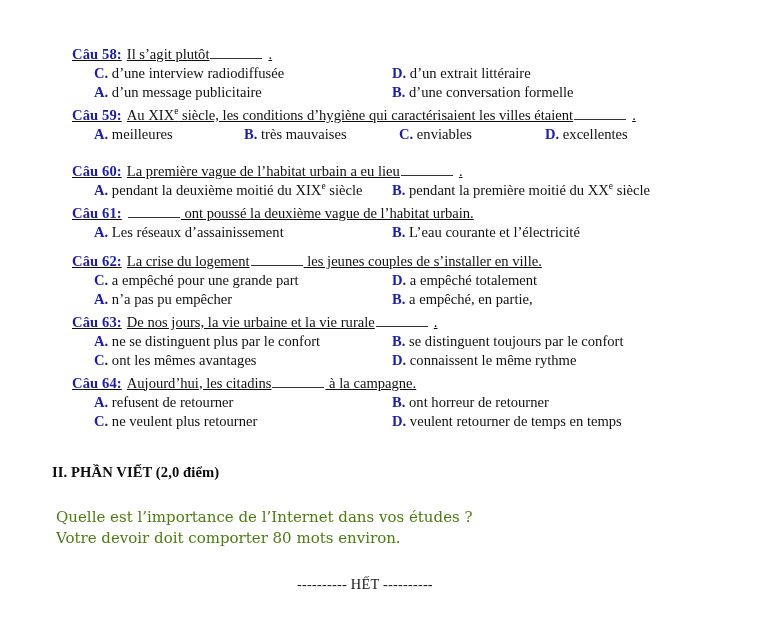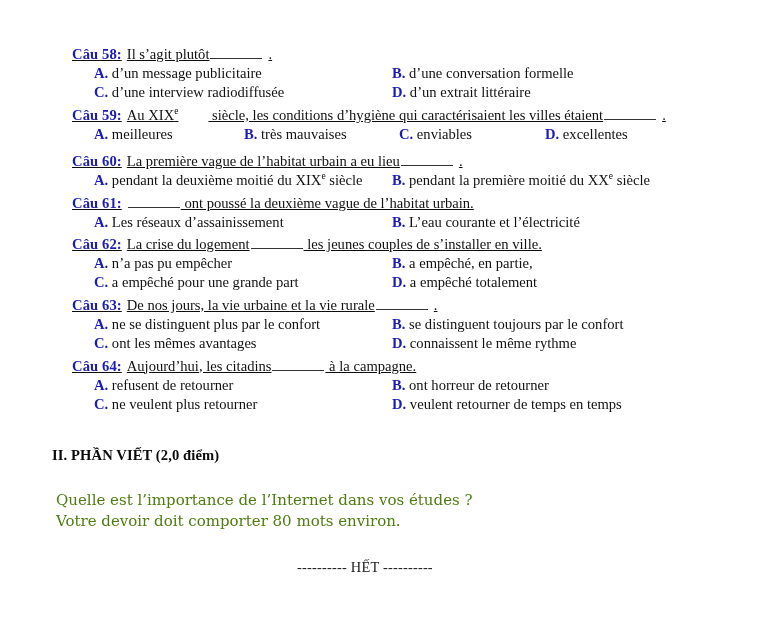--- a/index.html
+++ b/index.html
@@ -115,40 +115,40 @@
 <body>
 
 <div class="page">
 
   <div class="qblock" style="margin-top:45px;">
     <div class="stem">
       <span class="qlabel">Câu 58:</span><span class="stem-text">Il s’agit plutôt</span><span class="blank" style="width:52px;"></span><span class="stem-text">.</span>
     </div>
     <div class="opts cols2">
       <div class="orow">
+        <span class="opt c1"><span class="olet">C.</span> <span class="otext">d’une interview radiodiffusée</span></span><span class="opt c2"><span class="olet">D.</span> <span class="otext">d’un extrait littéraire</span></span>
+      </div>
+      <div class="orow">
         <span class="opt c1"><span class="olet">A.</span> <span class="otext">d’un message publicitaire</span></span><span class="opt c2"><span class="olet">B.</span> <span class="otext">d’une conversation formelle</span></span>
       </div>
-      <div class="orow">
-        <span class="opt c1"><span class="olet">C.</span> <span class="otext">d’une interview radiodiffusée</span></span><span class="opt c2"><span class="olet">D.</span> <span class="otext">d’un extrait littéraire</span></span>
-      </div>
-    </div>
-  </div>
-
-  <div class="qblock" style="margin-top:3px;">
-    <div class="stem">
-      <span class="qlabel">Câu 59:</span><span class="stem-text">Au XIX</span><span class="sup">e</span><span class="stem-text" style="padding-left:0;margin-left:30px;"> siècle, les conditions d’hygiène qui caractérisaient les villes étaient</span><span class="blank" style="width:52px;"></span><span class="stem-text">.</span>
+    </div>
+  </div>
+
+  <div class="qblock" style="margin-top:3px;">
+    <div class="stem">
+      <span class="qlabel">Câu 59:</span><span class="stem-text">Au XIX</span><span class="sup">e</span><span class="stem-text" style="padding-left:0;"> siècle, les conditions d’hygiène qui caractérisaient les villes étaient</span><span class="blank" style="width:52px;"></span><span class="stem-text">.</span>
     </div>
     <div class="opts cols4">
       <div class="orow">
         <span class="opt c1"><span class="olet">A.</span> <span class="otext">meilleures</span></span><span class="opt c2"><span class="olet">B.</span> <span class="otext">très mauvaises</span></span><span class="opt c3"><span class="olet">C.</span> <span class="otext">enviables</span></span><span class="opt c4"><span class="olet">D.</span> <span class="otext">excellentes</span></span>
       </div>
     </div>
   </div>
 
-  <div class="qblock" style="margin-top:8px;">
+  <div class="qblock" style="margin-top:18px;">
     <div class="stem">
       <span class="qlabel">Câu 60:</span><span class="stem-text">La première vague de l’habitat urbain a eu lieu</span><span class="blank" style="width:52px;"></span><span class="stem-text">.</span>
     </div>
     <div class="opts cols2-wide">
       <div class="orow">
         <span class="opt c1"><span class="olet">A.</span> <span class="otext">pendant la deuxième moitié du XIX</span><span class="sup">e</span><span class="otext"> siècle</span></span><span class="opt c2"><span class="olet">B.</span> <span class="otext">pendant la première moitié du XX</span><span class="sup">e</span><span class="otext"> siècle</span></span>
       </div>
     </div>
   </div>
 
@@ -156,30 +156,30 @@
     <div class="stem">
       <span class="qlabel">Câu 61:</span><span class="stem-text"></span><span class="blank" style="width:52px;"></span><span class="stem-text" style="padding-left:0;"> ont poussé la deuxième vague de l’habitat urbain.</span>
     </div>
     <div class="opts cols2">
       <div class="orow">
         <span class="opt c1"><span class="olet">A.</span> <span class="otext">Les réseaux d’assainissement</span></span><span class="opt c2"><span class="olet">B.</span> <span class="otext">L’eau courante et l’électricité</span></span>
       </div>
     </div>
   </div>
 
-  <div class="qblock" style="margin-top:3px;">
+  <div class="qblock" style="margin-top:10px;">
     <div class="stem">
       <span class="qlabel">Câu 62:</span><span class="stem-text">La crise du logement</span><span class="blank" style="width:52px;"></span><span class="stem-text" style="padding-left:0;"> les jeunes couples de s’installer en ville.</span>
     </div>
     <div class="opts cols2">
       <div class="orow">
+        <span class="opt c1"><span class="olet">C.</span> <span class="otext">a empêché pour une grande part</span></span><span class="opt c2"><span class="olet">D.</span> <span class="otext">a empêché totalement</span></span>
+      </div>
+      <div class="orow">
         <span class="opt c1"><span class="olet">A.</span> <span class="otext">n’a pas pu empêcher</span></span><span class="opt c2"><span class="olet">B.</span> <span class="otext">a empêché, en partie,</span></span>
-      </div>
-      <div class="orow">
-        <span class="opt c1"><span class="olet">C.</span> <span class="otext">a empêché pour une grande part</span></span><span class="opt c2"><span class="olet">D.</span> <span class="otext">a empêché totalement</span></span>
       </div>
     </div>
   </div>
 
   <div class="qblock" style="margin-top:3px;">
     <div class="stem">
       <span class="qlabel">Câu 63:</span><span class="stem-text">De nos jours, la vie urbaine et la vie rurale</span><span class="blank" style="width:52px;"></span><span class="stem-text">.</span>
     </div>
     <div class="opts cols2">
       <div class="orow">

